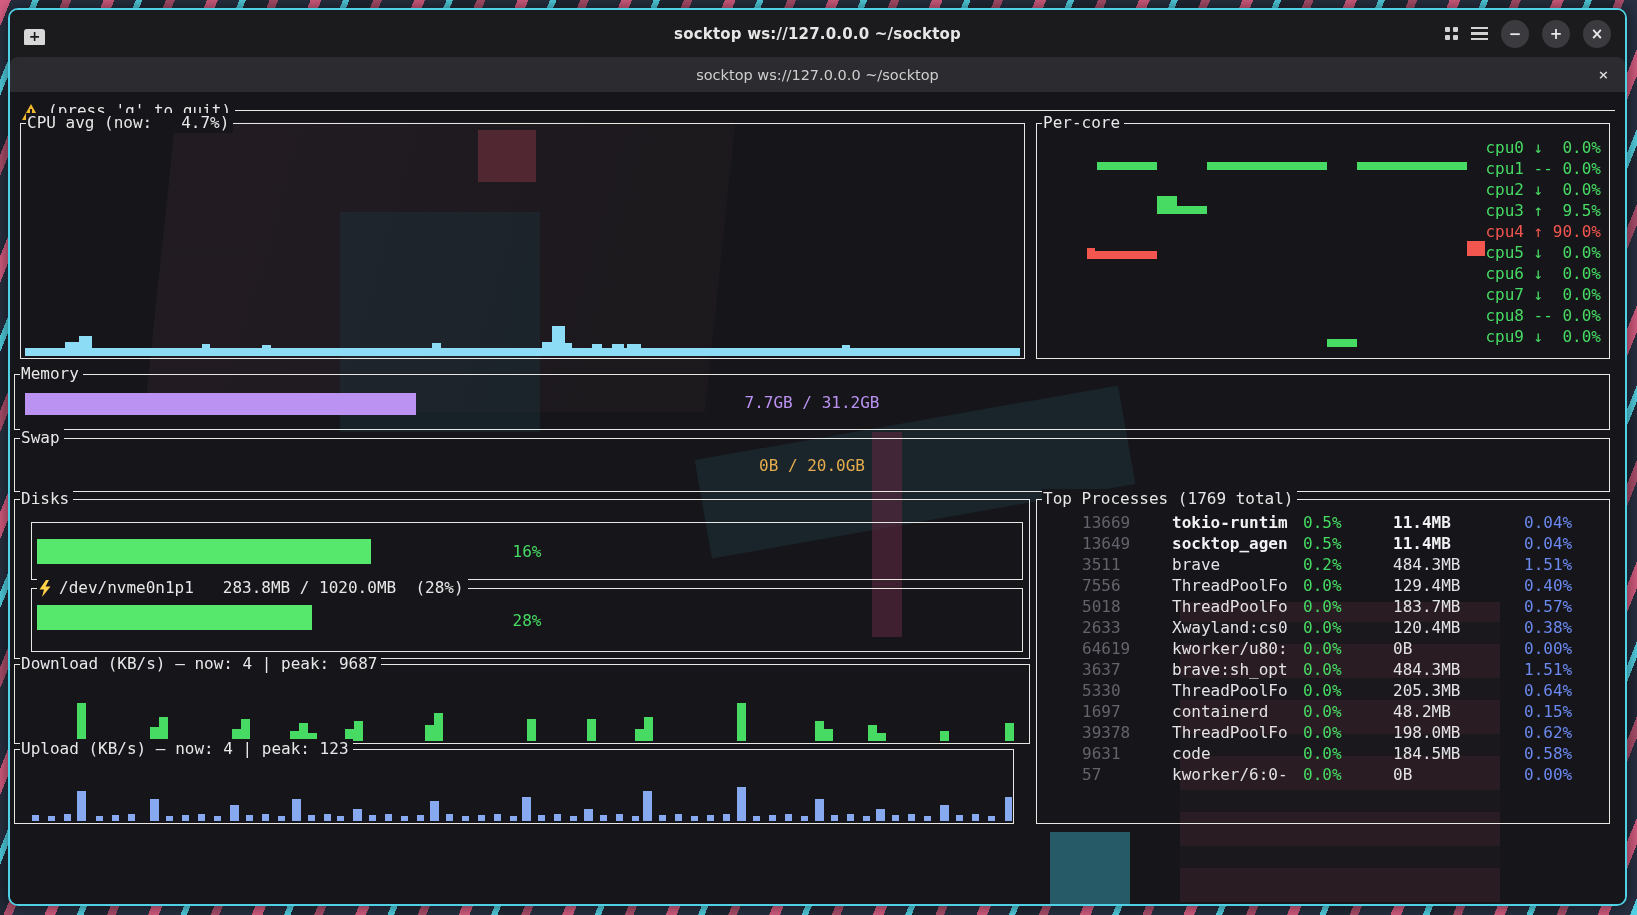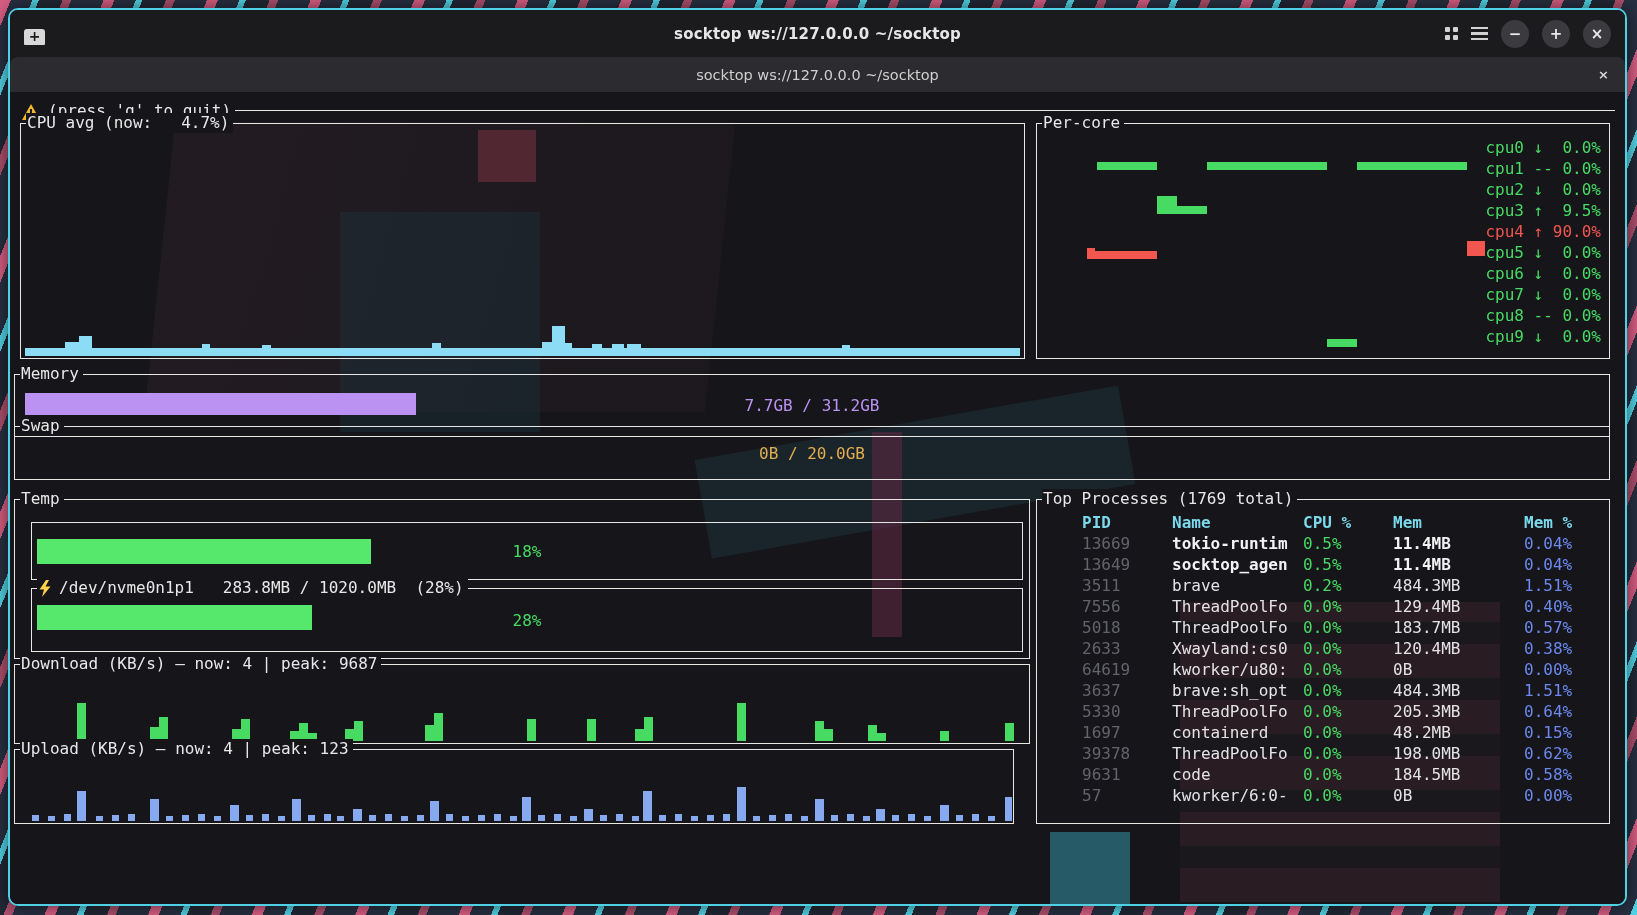--- a/index.html
+++ b/index.html
@@ -53,22 +53,22 @@
   .a5{left:1040px; top:740px; width:80px; height:75px; background:#2a6b7a; opacity:.8;}
   .a6{left:862px; top:340px; width:30px; height:205px; background:#5b2840; opacity:.6;}
   .a7{left:330px; top:120px; width:200px; height:220px; background:#1e3a44; opacity:.35;}
   .tui-header{position:absolute; left:2px; top:9px; right:10px; z-index:1; display:flex; align-items:center; white-space:pre;}
   .h-line{flex:1; border-top:1.5px solid var(--panel-border); margin-left:4px;}
   .warn-ic{margin:0 7px 0 9px; transform:translateY(1px);}
   .panel{position:absolute; border:1.5px solid var(--panel-border); z-index:1;}
   .ptitle{position:absolute; top:-11px; left:5px; background:var(--term-bg); padding:0 4px 0 1px; line-height:20px; white-space:pre; color:var(--fg);}
   #p-cpu {left:10px;  top:31px;  width:1005px; height:236px;}
   #p-core{left:1026px;top:31px;  width:574px;  height:236px;}
-  #p-mem {left:4px;   top:282px; width:1596px; height:63px;}
-  #p-swap{left:4px;   top:334px; width:1596px; height:54px;}
+  #p-mem {left:4px;   top:282px; width:1596px; height:56px;}
+  #p-swap{left:4px;   top:346px; width:1596px; height:54px;}
   #p-disks{left:4px;  top:407px; width:1016px; height:160px;}
   #p-dl  {left:4px;   top:572px; width:1016px; height:80px;}
   #p-ul  {left:4px;   top:657px; width:1000px; height:75px;}
   #p-proc{left:1026px;top:407px; width:574px;  height:325px;}
   .spark{position:absolute; inset:1px; overflow:hidden;}
   .spark .bar{position:absolute; bottom:1px;}
   .cpu-baseline{position:absolute; left:3px; right:3px; bottom:1px; height:8px; background:var(--cyan-spark);}
   .seg{position:absolute;}
   .core-rows{position:absolute; top:13px; right:8px; text-align:right; line-height:21px; white-space:pre;}
   .core-row{height:21px;}
@@ -183,25 +183,25 @@
       <div class="meter-label" style="color:var(--purple);">7.7GB / 31.2GB</div>
     </div>
 
     <div class="panel" id="p-swap">
       <span class="ptitle">Swap</span>
       <div class="mem-bar" id="swap-bar" style="width: 0%;"></div>
       <div class="meter-label" style="color:var(--yellow);">0B / 20.0GB</div>
     </div>
 
     <div class="panel" id="p-disks">
-      <span class="ptitle">Temp</span>
+      <span class="ptitle">Disks</span>
 
       <div class="disk-sub disk1">
         <div class="disk-bar" id="disk-bar-0" style="width: 333.88px;"></div>
-        <div class="disk-pct">18%</div>
+        <div class="disk-pct">16%</div>
       </div>
 
       <div class="disk-sub disk2">
         <span class="ptitle disk-title">
           <svg width="14" height="17" viewBox="0 0 14 17">
             <polygon points="8,0 1.5,9.5 6,9.5 4,17 12.5,6.5 7.5,6.5 11,0" fill="#ffd24a"></polygon>
           </svg>
           <span>/dev/nvme0n1p1   283.8MB / 1020.0MB  (28%)</span>
         </span>
         <div class="disk-bar" id="disk-bar-1" style="width: 274.96px;"></div>
@@ -304,27 +304,20 @@
           <div class="bar" style="left: 940px; width: 7px; height: 6px; background: var(--blue);"></div>
           <div class="bar" style="left: 956px; width: 7px; height: 7px; background: var(--blue);"></div>
           <div class="bar" style="left: 972px; width: 7px; height: 5px; background: var(--blue);"></div>
           <div class="bar" style="left: 1005px; width: 7px; height: 6px; background: var(--blue);"></div>
         </div>
     </div>
 
     <div class="panel" id="p-proc">
       <span class="ptitle">Top Processes (1769 total)</span>
       <div class="proc-table">
-        <div class="proc-head">
-          <span>PID</span>
-          <span>Name</span>
-          <span>CPU %</span>
-          <span>Mem</span>
-          <span>Mem %</span>
-        </div>
         <div id="proc-rows">
             <div class="proc-row hl"><span class="c-pid">13669</span><span class="c-name">tokio-runtim</span><span class="c-cpu">0.5%</span><span class="c-mem">11.4MB</span><span class="c-mpct">0.04%</span></div>
             <div class="proc-row hl"><span class="c-pid">13649</span><span class="c-name">socktop_agen</span><span class="c-cpu">0.5%</span><span class="c-mem">11.4MB</span><span class="c-mpct">0.04%</span></div>
             <div class="proc-row"><span class="c-pid">3511</span><span class="c-name">brave</span><span class="c-cpu">0.2%</span><span class="c-mem">484.3MB</span><span class="c-mpct">1.51%</span></div>
             <div class="proc-row"><span class="c-pid">7556</span><span class="c-name">ThreadPoolFo</span><span class="c-cpu">0.0%</span><span class="c-mem">129.4MB</span><span class="c-mpct">0.40%</span></div>
             <div class="proc-row"><span class="c-pid">5018</span><span class="c-name">ThreadPoolFo</span><span class="c-cpu">0.0%</span><span class="c-mem">183.7MB</span><span class="c-mpct">0.57%</span></div>
             <div class="proc-row"><span class="c-pid">2633</span><span class="c-name">Xwayland:cs0</span><span class="c-cpu">0.0%</span><span class="c-mem">120.4MB</span><span class="c-mpct">0.38%</span></div>
             <div class="proc-row"><span class="c-pid">64619</span><span class="c-name">kworker/u80:</span><span class="c-cpu">0.0%</span><span class="c-mem">0B</span><span class="c-mpct">0.00%</span></div>
             <div class="proc-row"><span class="c-pid">3637</span><span class="c-name">brave:sh_opt</span><span class="c-cpu">0.0%</span><span class="c-mem">484.3MB</span><span class="c-mpct">1.51%</span></div>
             <div class="proc-row"><span class="c-pid">5330</span><span class="c-name">ThreadPoolFo</span><span class="c-cpu">0.0%</span><span class="c-mem">205.3MB</span><span class="c-mpct">0.64%</span></div>

